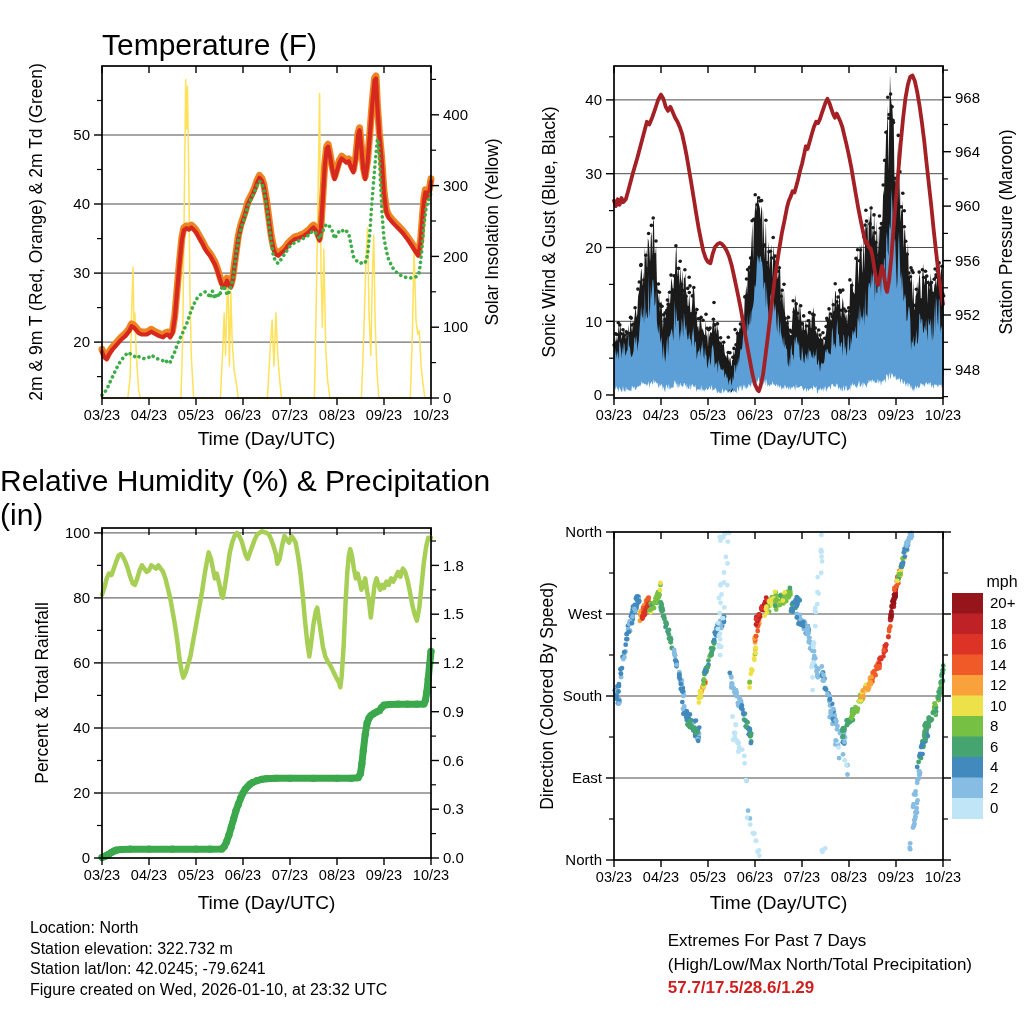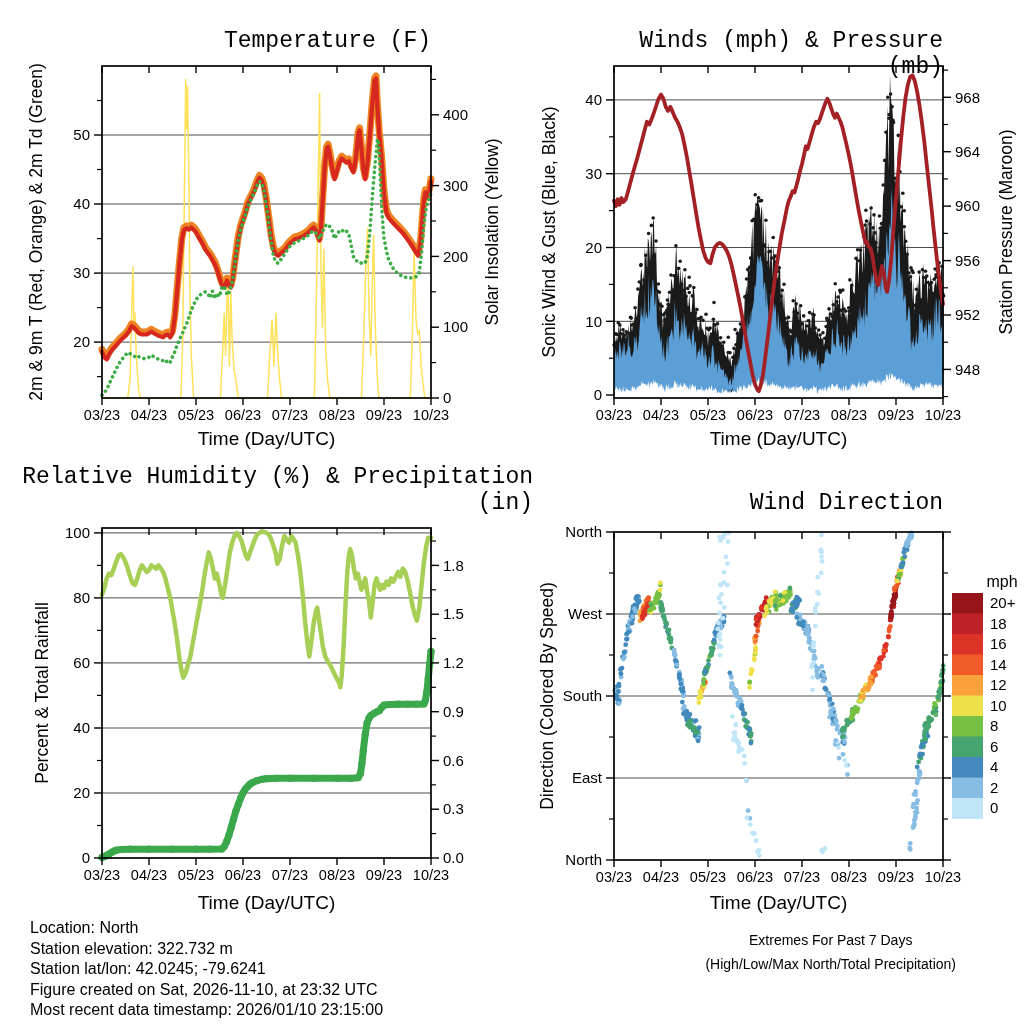--- a/index.html
+++ b/index.html
@@ -1,24 +1,24 @@
 <!DOCTYPE html>
 <html><head>
 <meta charset="utf-8">
 <style>
   html,body{margin:0;padding:0;background:#fff;}
   .canvas{position:relative;width:1024px;height:1024px;background:#fff;overflow:hidden;
           font-family:"Liberation Sans",sans-serif;color:#000;}
   svg.plot{position:absolute;left:0;top:0;}
-  .ptitle{position:absolute;text-align:right;font-size:23px;letter-spacing:0;font-family:Liberation Mono, monospace;}
+  .ptitle{position:absolute;text-align:left;font-size:30px;letter-spacing:0;}
   .xlab{position:absolute;text-align:center;font-size:19px;}
   .ylab{position:absolute;white-space:nowrap;font-size:17.5px;
         transform:translate(-50%,-50%) rotate(-90deg);}
   .footer{position:absolute;left:30px;top:918px;font-size:16px;line-height:20.6px;}
-  .extremes{position:absolute;right:68px;top:929px;text-align:center;font-size:14px;line-height:23.5px;}
+  .extremes{position:absolute;right:52px;top:929px;text-align:left;font-size:17px;line-height:23.5px;}
   .extremes .vals{font-weight:bold;}
 </style>
 </head>
 <body>
 
 <div class="canvas">
 
   <svg class="plot" width="1024" height="1024" viewBox="0 0 1024 1024">
     <g>
         <line x1="102" x2="431" y1="342.1" y2="342.1" stroke="#4c4c4c" stroke-width="1"></line>
@@ -1765,42 +1765,40 @@
         <rect x="952" y="757.0" width="31" height="21" fill="#4289BD"></rect>
         <text x="990" y="772.3" font-size="15" text-anchor="start" fill="#000" font-family="&quot;Liberation Sans&quot;,sans-serif">4</text>
         <rect x="952" y="777.5" width="31" height="21" fill="#87BDE2"></rect>
         <text x="990" y="792.8" font-size="15" text-anchor="start" fill="#000" font-family="&quot;Liberation Sans&quot;,sans-serif">2</text>
         <rect x="952" y="798.0" width="31" height="21" fill="#BFE5F7"></rect>
         <text x="990" y="813.3" font-size="15" text-anchor="start" fill="#000" font-family="&quot;Liberation Sans&quot;,sans-serif">0</text>
       </g>
   </svg>
 
   <div class="ptitle" style="left:102px;top:28px;width:329px;">Temperature (F)</div>
-  <div class="ptitle" style="left:614px;top:28px;width:329px;">Winds (mph) &amp; Pressure (mb)</div>
   <div class="ptitle" style="left:0px;top:464px;width:533px;">Relative Humidity (%) &amp; Precipitation (in)</div>
-  <div class="ptitle" style="left:614px;top:490px;width:329px;">Wind Direction</div>
 
   <div class="xlab" style="left:102px;top:428px;width:329px;">Time (Day/UTC)</div>
   <div class="xlab" style="left:614px;top:428px;width:329px;">Time (Day/UTC)</div>
   <div class="xlab" style="left:102px;top:892px;width:329px;">Time (Day/UTC)</div>
   <div class="xlab" style="left:614px;top:892px;width:329px;">Time (Day/UTC)</div>
 
   <div class="ylab" style="left:36px;top:232px;">2m &amp; 9m T (Red, Orange) &amp; 2m Td (Green)</div>
   <div class="ylab" style="left:492px;top:232px;">Solar Insolation (Yellow)</div>
   <div class="ylab" style="left:549px;top:232px;">Sonic Wind &amp; Gust (Blue, Black)</div>
   <div class="ylab" style="left:1006px;top:232px;">Station Pressure (Maroon)</div>
   <div class="ylab" style="left:42px;top:693px;">Percent &amp; Total Rainfall</div>
   <div class="ylab" style="left:547px;top:696px;">Direction (Colored By Speed)</div>
 
   <div class="footer">
     <div>Location: North</div>
     <div>Station elevation: 322.732 m</div>
     <div>Station lat/lon: 42.0245; -79.6241</div>
-    <div>Figure created on Sat, 2026-11-10, at 23:32 UTC</div>
-    <div>Most recent data timestamp: 2026/01/10 23:15:00</div>
+    <div>Figure created on Wed, 2026-01-10, at 23:32 UTC</div>
   </div>
 
   <div class="extremes">
     <div>Extremes For Past 7 Days</div>
     <div>(High/Low/Max North/Total Precipitation)</div>
+    <div class="vals" style="color: rgb(208, 31, 31);">57.7/17.5/28.6/1.29</div>
   </div>
 
 </div>
 
 </body></html>

